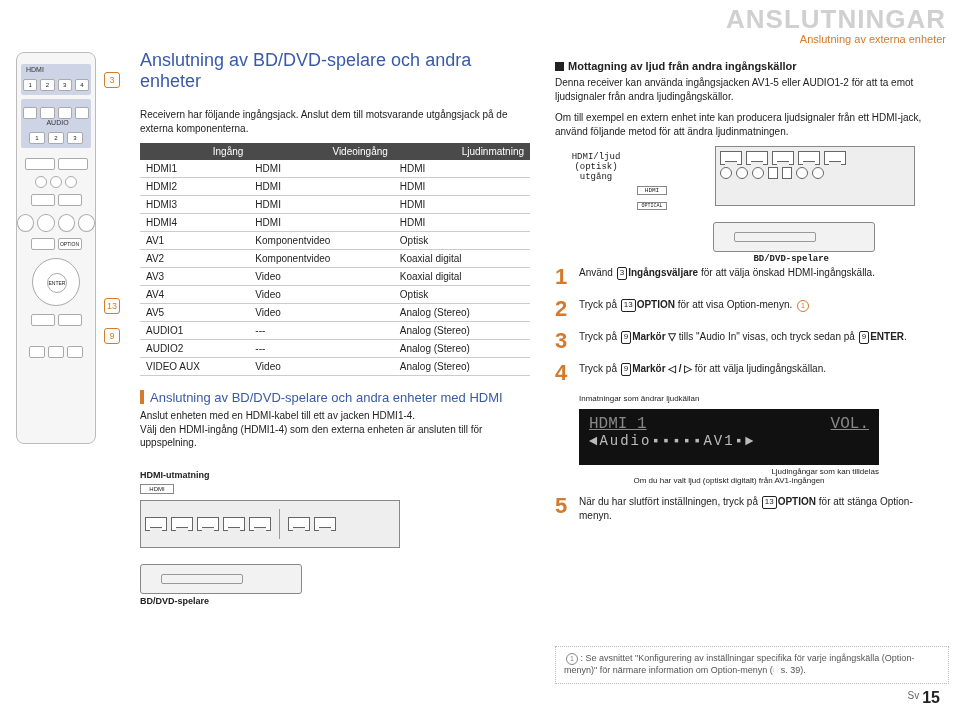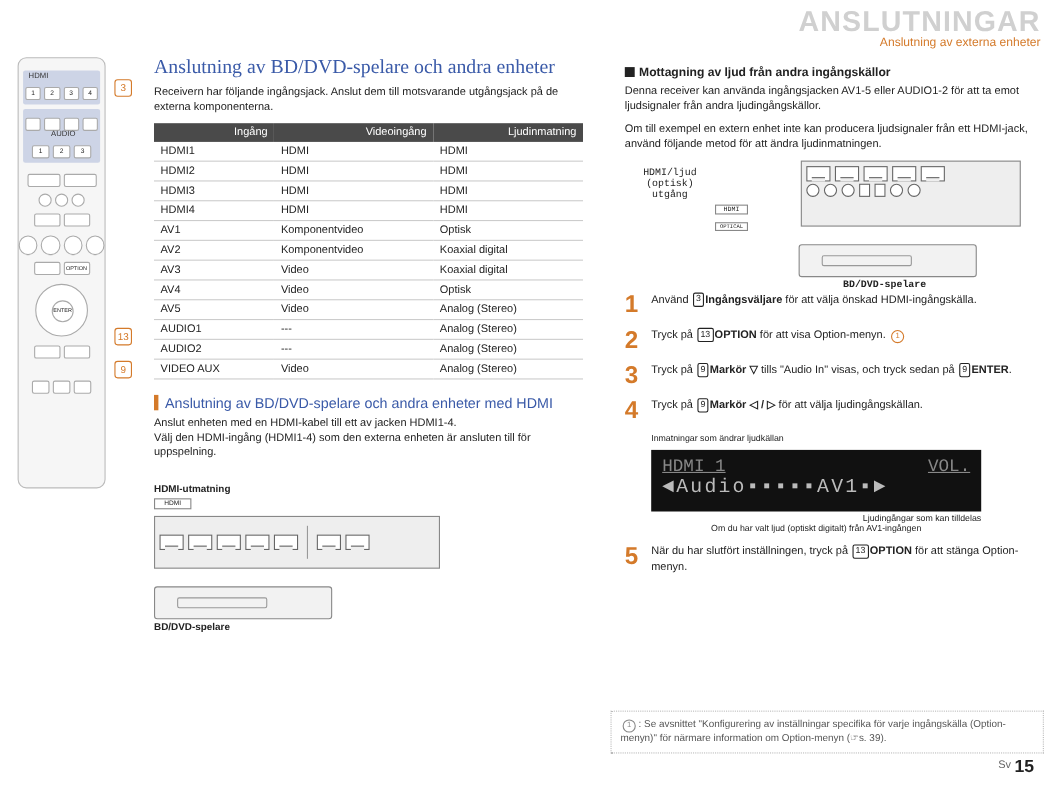--- a/index.html
+++ b/index.html
@@ -94,22 +94,21 @@
   .col-mid {
     position:absolute;
     left: 140px;
     top: 50px;
     width: 390px;
   }
   h1.section-title {
     color:#3a5aa8;
     font-size:18px;
     font-weight:normal;
-    margin:0 0 6px 0;
-    font-family:Liberation Serif, serif;
+    margin:0 0 16px 0;
   }
   .intro {font-size:10px; line-height:1.35; margin-bottom:8px;}
   table.inputs {
     width:100%;
     border-collapse:collapse;
     font-size:10px;
   }
   table.inputs th {
     background:#4a4a4a;color:#fff;padding:3px 6px;text-align:right;font-weight:normal;
   }
@@ -133,21 +132,20 @@
   .hdmi-port::after{content:"";position:absolute;bottom:-1px;left:4px;right:4px;height:3px;background:#eee;border-top:1px solid #666;}
   .bd-player{width:160px;height:28px;border:1px solid #888;border-radius:3px;background:#f2f2f2;position:relative;}
   .bd-player::before{content:"";position:absolute;left:20px;top:9px;width:80px;height:8px;border:1px solid #999;border-radius:2px;}
   .player-caption{font-size:9px;font-weight:bold;margin-top:2px;}
 
   .col-right {
     position:absolute;
     left:555px;
     top:60px;
     width:390px;
-    margin-left:13px;
   }
   .blackbox{display:inline-block;width:9px;height:9px;background:#222;vertical-align:-1px;margin-right:4px;}
   .right-h{font-size:11px;font-weight:bold;margin-bottom:4px;}
   .right-p{font-size:10px;line-height:1.35;margin:0 0 8px 0;}
   .fig-right{
     width:300px;height:110px;margin:6px 0 10px 60px;position:relative;font-family:Liberation Mono, monospace;
   }
   .fig-right .panel{width:200px;height:60px;border:1px solid #888;background:#eee;position:absolute;right:0;top:0;display:flex;flex-direction:column;gap:2px;padding:4px;box-sizing:border-box;}
   .fig-right .panel .r{display:flex;gap:4px;align-items:center;}
   .round-port{width:10px;height:10px;border:1px solid #666;border-radius:50%;background:#fff;}
@@ -163,21 +161,21 @@
   .inline-box{display:inline-block;border:1px solid #222;padding:0 2px;font-size:8px;vertical-align:1px;border-radius:2px;margin:0 1px;}
   .zoom-icon{display:inline-block;width:10px;height:10px;border:1px solid #d47a2a;border-radius:50%;color:#d47a2a;font-size:7px;text-align:center;line-height:10px;margin-left:2px;}
 
   .osd-display{
     width:300px;height:56px;background:#111;color:#bbb;
     font-family:"Courier New",monospace;font-size:13px;
     padding:6px 10px;box-sizing:border-box;margin:6px 0 2px 24px;
     position:relative;
   }
   .osd-display .row1{font-size:16px;color:#888;display:flex;justify-content:space-between;text-decoration:underline;}
-  .osd-display .row2{font-size:18px;letter-spacing:2px;}
+  .osd-display .row2{font-size:14px;letter-spacing:2px;}
   .osd-caption{font-size:8px;margin-left:24px;}
   .osd-caption.right{text-align:right;width:300px;margin-left:24px;}
   .osd-mid{font-size:8px;margin-left:24px;text-align:center;width:300px;}
 
   .footnote-box{
     position:absolute;left:555px;top:646px;width:376px;
     border:1px dotted #bbb;padding:6px 8px;font-size:9px;color:#555;line-height:1.3;
   }
   .page-num{position:absolute;right:20px;bottom:8px;font-size:16px;}
   .page-num .sv{font-size:10px;color:#666;vertical-align:4px;margin-right:3px;}

